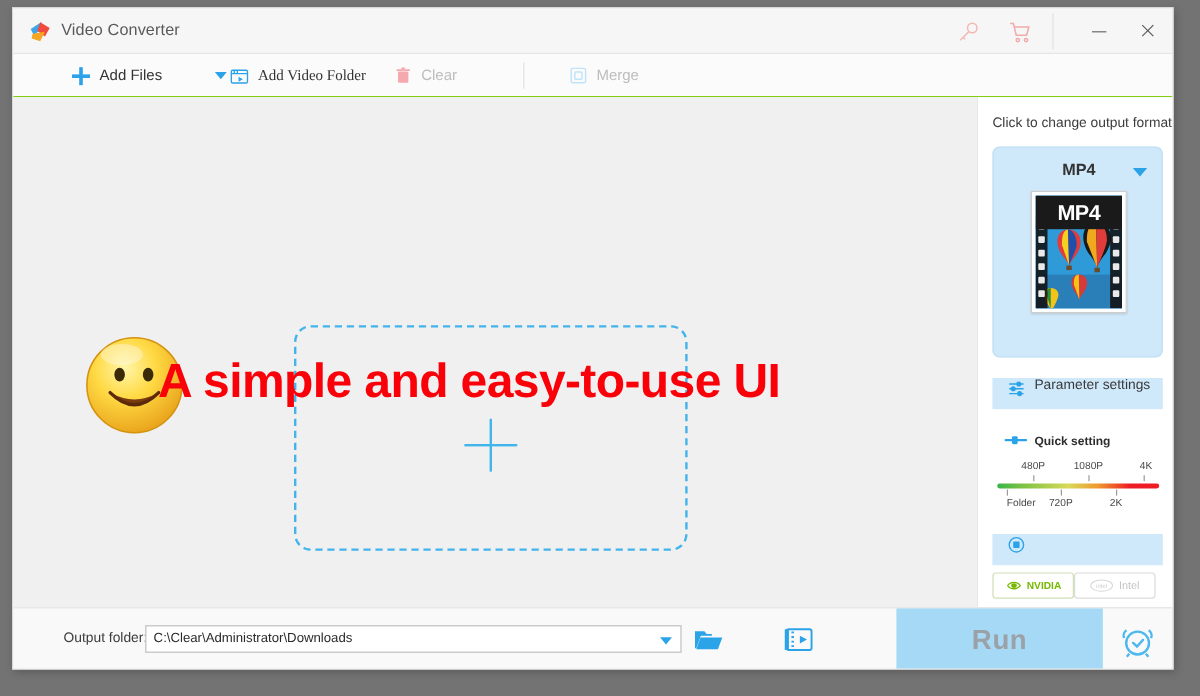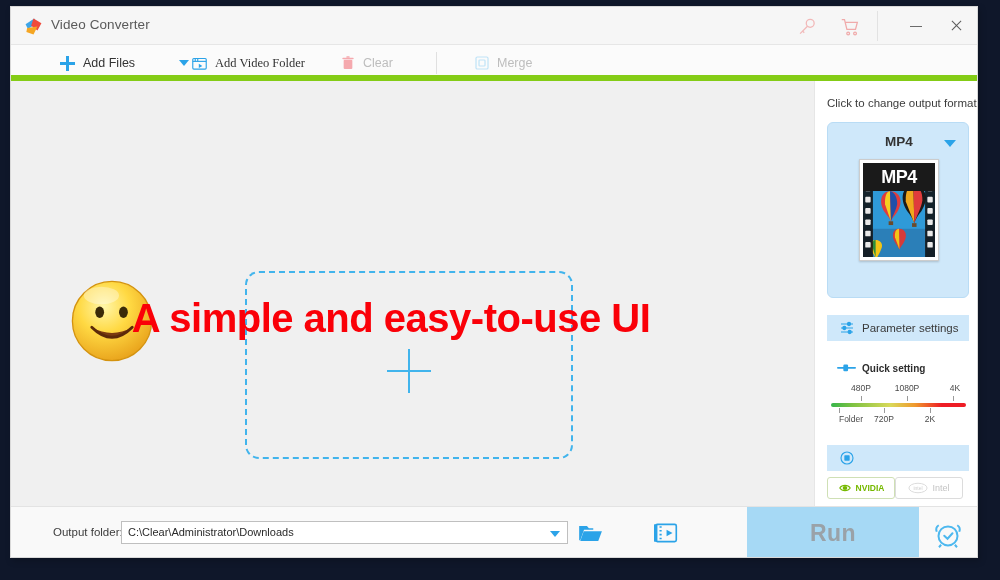--- a/index.html
+++ b/index.html
@@ -6,21 +6,21 @@
     margin: 0;
     padding: 0;
     background: #ffffff;
     font-family: "Liberation Sans", sans-serif;
   }
   #app {
     position: relative;
     width: 1000px;
     height: 580px;
     overflow: hidden;
-    background: #0f172a;
+    background: #737373;
   }
 
   
   .window {
     position: absolute;
     left: 10px;
     top: 6px;
     width: 968px;
     height: 552px;
     background: #f7f7f7;
@@ -92,21 +92,21 @@
   .tb-close::before { transform: rotate(45deg); }
   .tb-close::after  { transform: rotate(-45deg); }
 
   
   .toolbar {
     position: absolute;
     left: 0; top: 38px;
     width: 100%;
     height: 36px;
     background: #fbfbfb;
-    border-bottom: 6px solid #84cc16;
+    border-bottom: 1px solid #84cc16;
     box-sizing: border-box;
   }
   .tool-item {
     position: absolute;
     top: 0;
     height: 36px;
     display: flex;
     align-items: center;
     cursor: pointer;
     white-space: nowrap;
@@ -120,21 +120,21 @@
   .tool-item.disabled .tool-label { color: #bdbdbd; }
   .tool-ico {
     display: inline-flex;
     align-items: center;
     justify-content: center;
     width: 17px; height: 17px;
   }
   #ti-addfiles   { left: 48px; }
   #ti-caret      { left: 160px; width: 26px; justify-content: center; }
   #ti-addfolder  { left: 180px; font-family: Liberation Serif, serif; }
-  #ti-clear      { left: 328px; justify-content: center; }
+  #ti-clear      { left: 316px; justify-content: center; }
   #ti-merge      { left: 462px; }
   .tool-sep {
     position: absolute;
     left: 425px; top: 7px;
     width: 1px; height: 22px;
     background: #e0e0e0;
   }
   .plus-ico {
     position: relative;
     width: 15px; height: 15px;
@@ -284,21 +284,21 @@
     letter-spacing: -0.5px;
   }
 
   .sb-btn {
     position: absolute;
     left: 12px;
     width: 142px; height: 26px;
     background: #cfe8fa;
     border-radius: 0;
     display: flex;
-    align-items: center;
+    align-items: flex-start;
     cursor: pointer;
     box-sizing: border-box;
   }
   #btn-params { top: 234px; }
   #btn-hwaccel { top: 364px; }
   .sb-btn-label {
     font-size: 11.5px;
     color: #3a3a3a;
     margin-left: 7px;
   }

